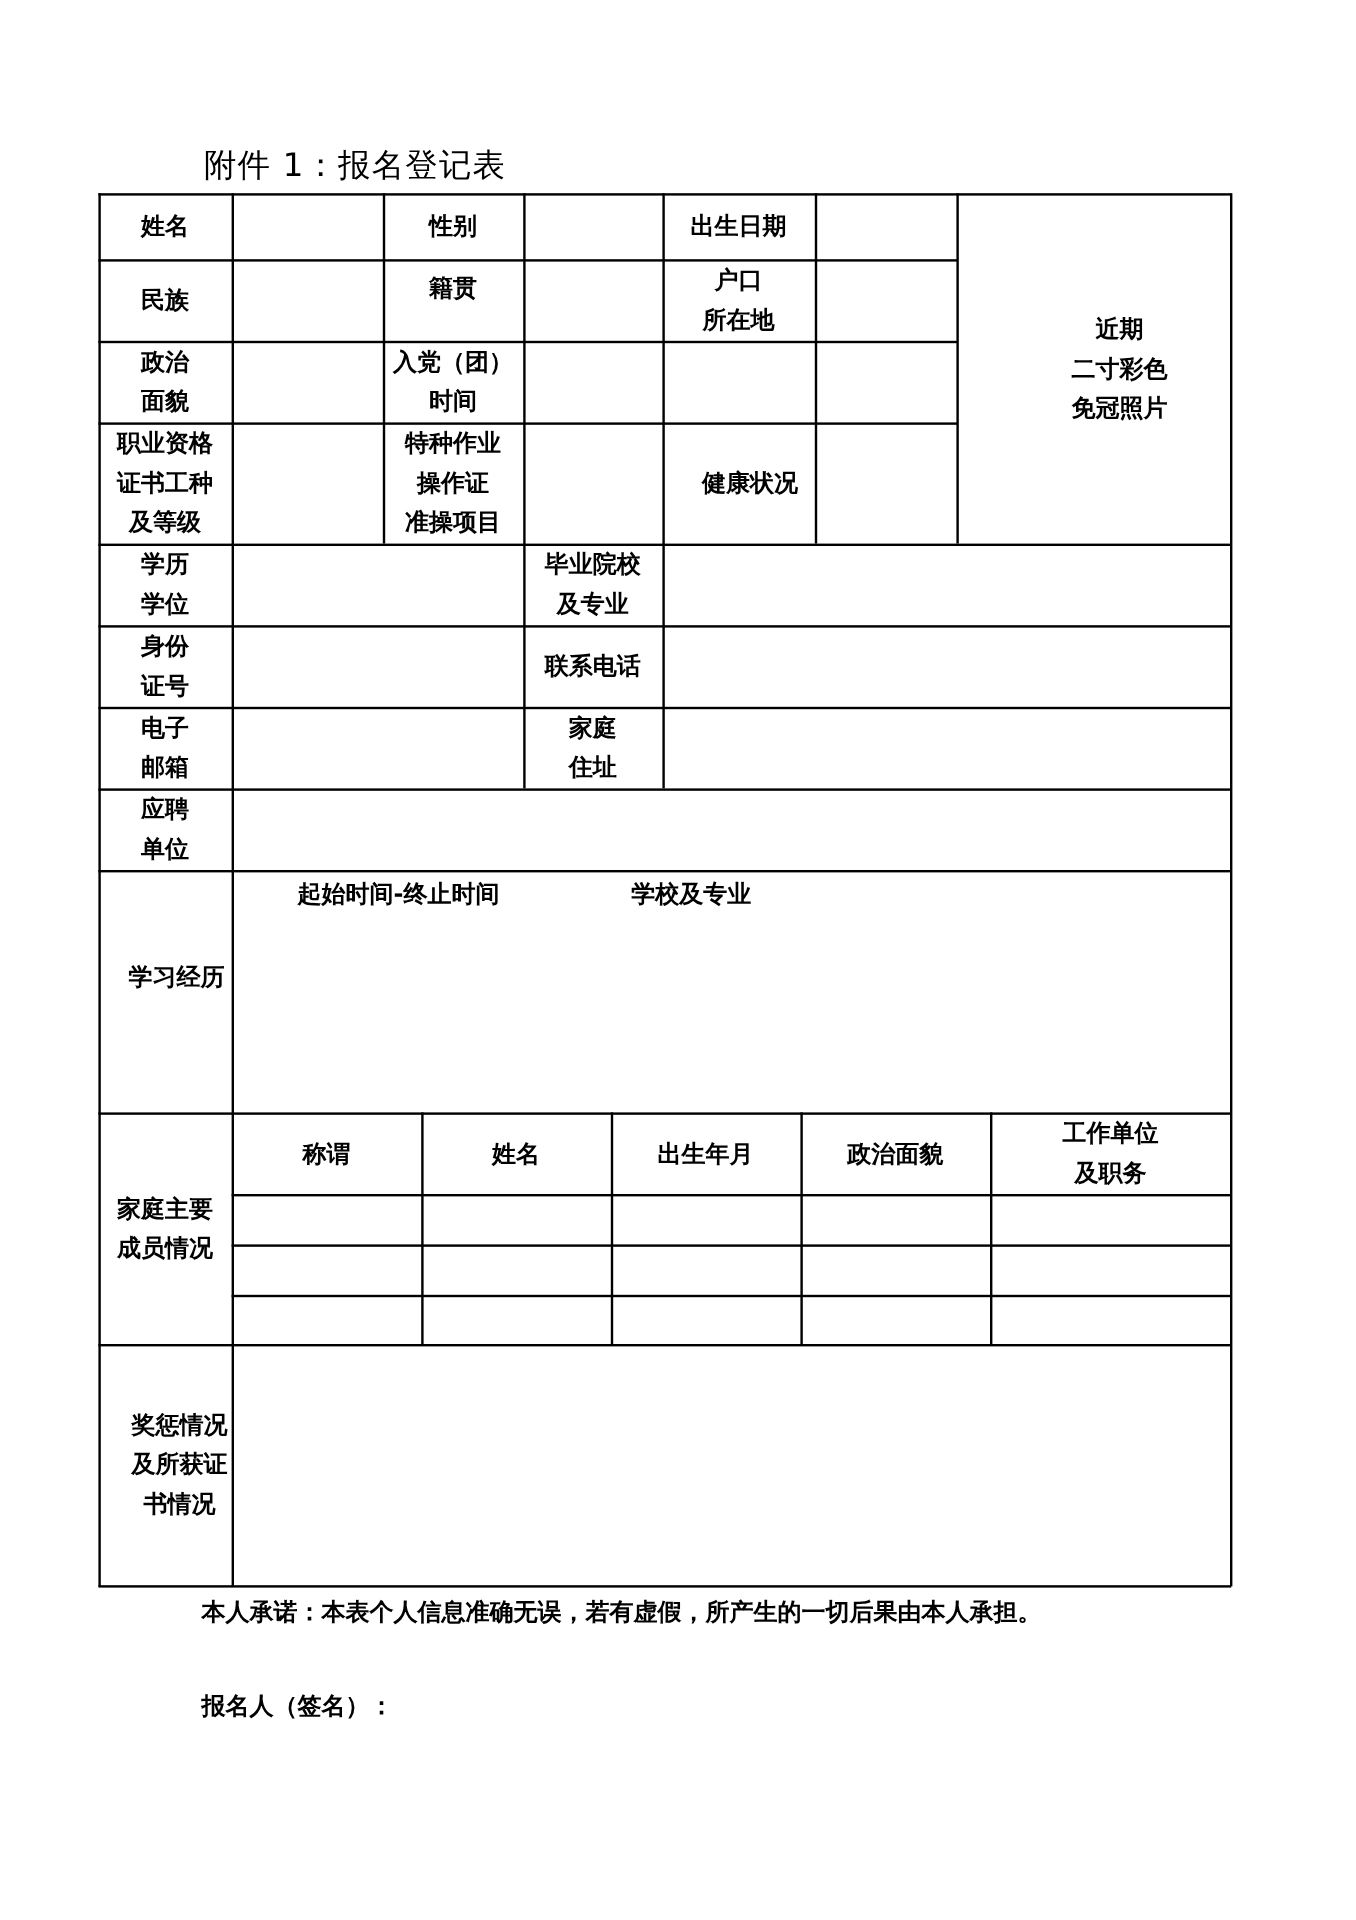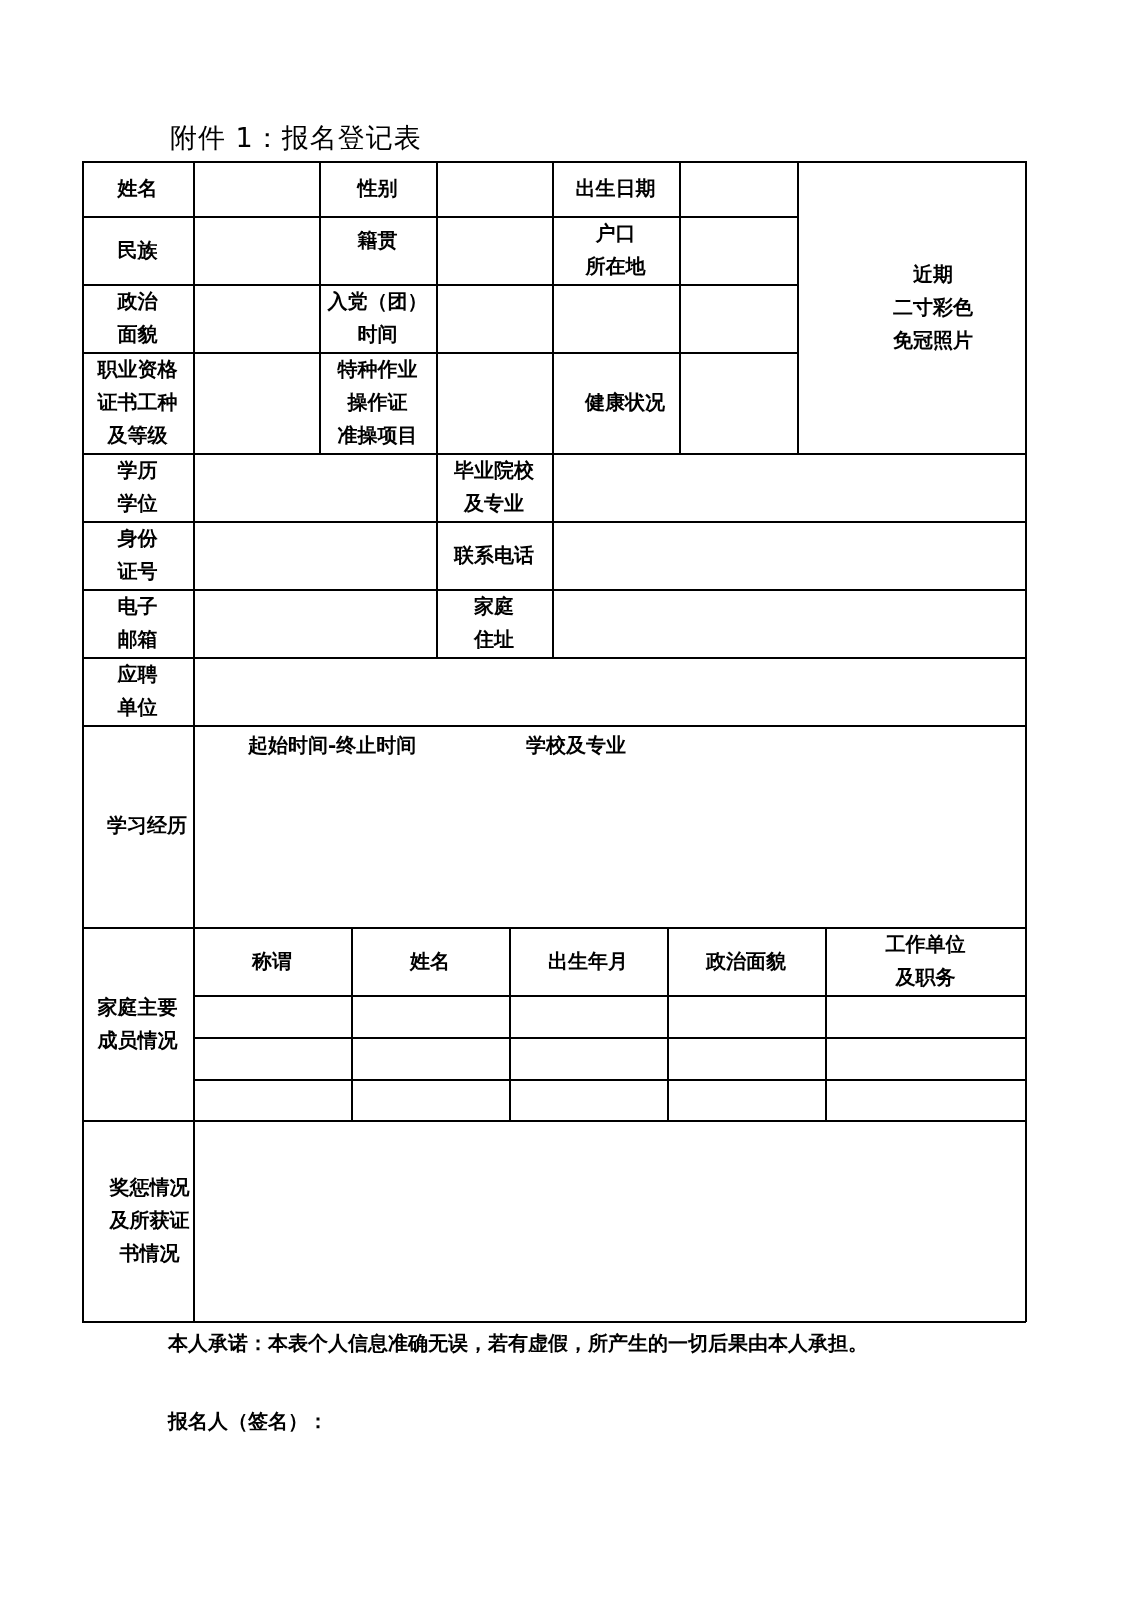--- a/index.html
+++ b/index.html
@@ -105,21 +105,21 @@
 邮箱</div>
   <div class="cell" style="left:111px;top:428px;width:243px;height:68px;"></div>
   <div class="cell" style="left:354px;top:428px;width:116px;height:68px;">家庭
 住址</div>
   <div class="cell" style="left:470px;top:428px;width:474px;height:68px;"></div>
 
   <div class="cell" style="left:0;top:496px;width:111px;height:68px;">应聘
 单位</div>
   <div class="cell" style="left:111px;top:496px;width:833px;height:68px;"></div>
 
-  <div class="cell" style="left:0;top:564px;width:130px;height:202px;font-family:Liberation Mono, monospace;">学习经历</div>
+  <div class="cell" style="left:0;top:552px;width:130px;height:202px;">学习经历</div>
   <div class="cell" style="left:111px;top:564px;width:833px;height:202px;"></div>
   <div class="study-head" style="left:166px;top:571px;">起始时间-终止时间</div>
   <div class="study-head" style="left:444px;top:571px;">学校及专业</div>
 
   <div class="cell" style="left:0;top:766px;width:111px;height:193px;">家庭主要
 成员情况</div>
   <div class="cell" style="left:111px;top:766px;width:158px;height:68px;">称谓</div>
   <div class="cell" style="left:269px;top:766px;width:158px;height:68px;">姓名</div>
   <div class="cell" style="left:427px;top:766px;width:158px;height:68px;">出生年月</div>
   <div class="cell" style="left:743px;top:766px;width:201px;height:68px;">工作单位

